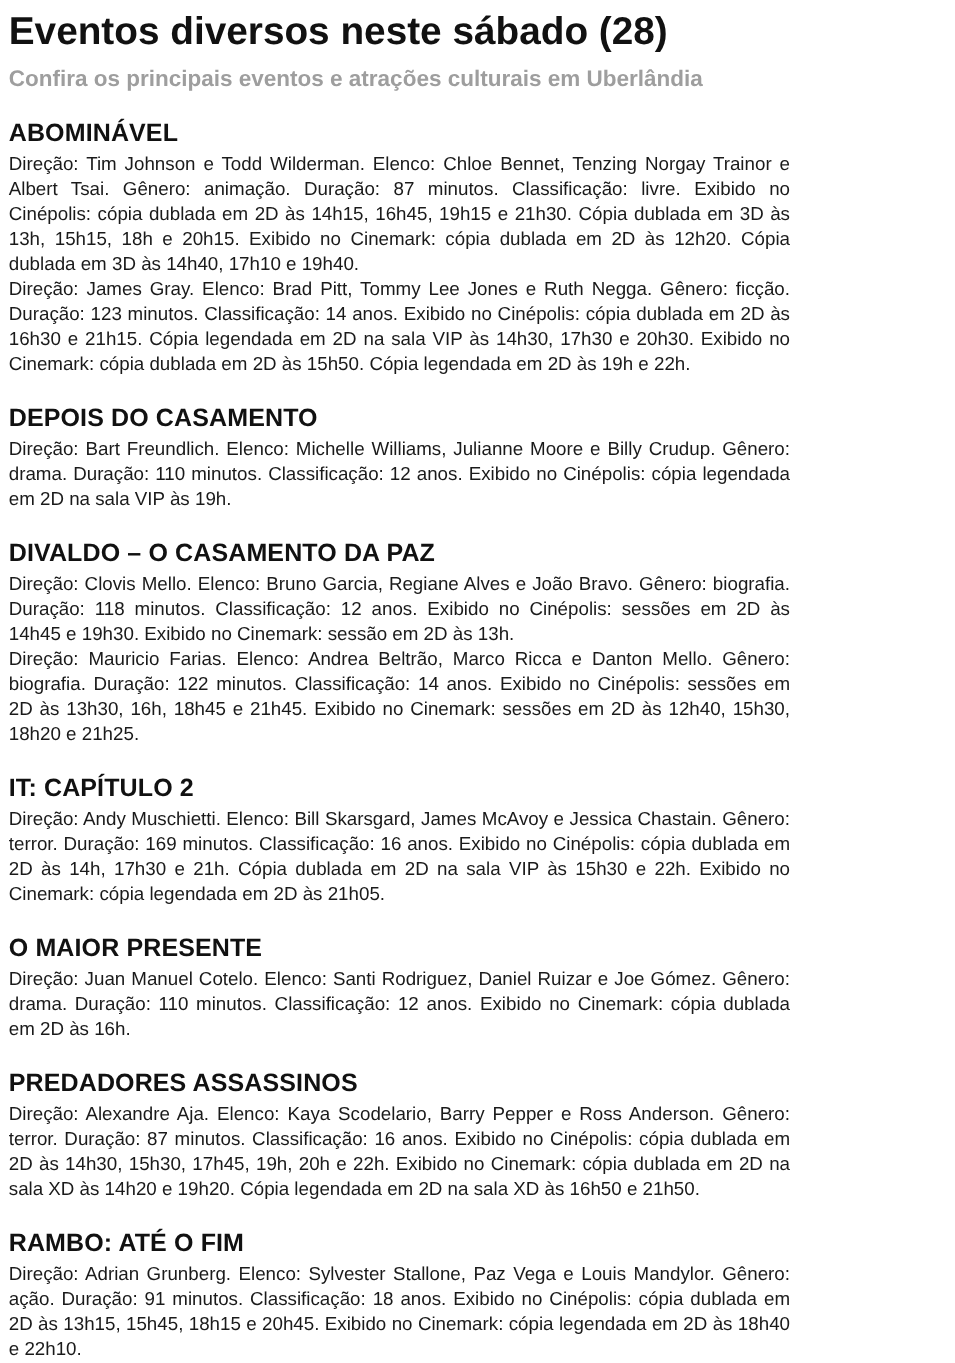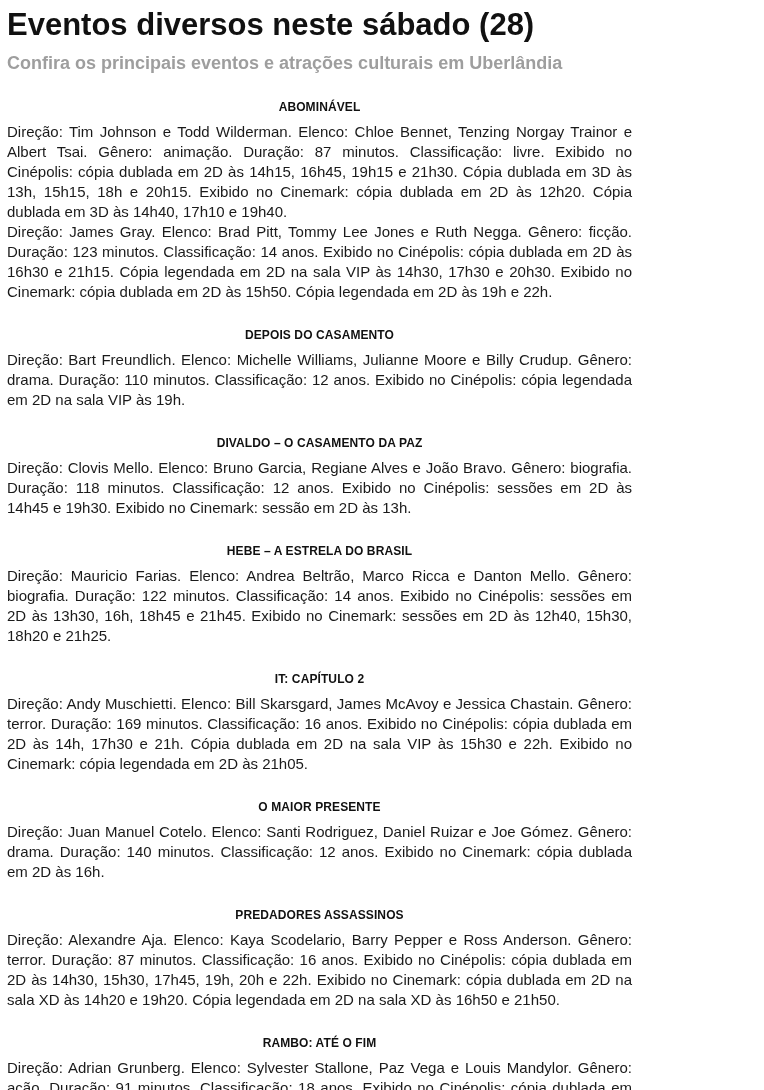--- a/index.html
+++ b/index.html
@@ -26,27 +26,26 @@
     font-size: 18px;
     line-height: 22px;
     font-weight: bold;
     color: #9e9e9e;
     margin: 0 0 12px 0;
   }
   .event {
     margin: 0;
   }
   .event-title {
-    font-size: 12px;
+    font-size: 20px;
     line-height: 19px;
     font-weight: bold;
     color: #111111;
     margin: 24px 0 5px 0;
     letter-spacing: 0.1px;
-    text-align: center;
   }
   .event-description {
     font-size: 15px;
     line-height: 20px;
     color: #1a1a1a;
     text-align: justify;
     margin: 0;
   }
 </style>
 </head>
@@ -70,32 +69,31 @@
     <h3 class="event-title">DEPOIS DO CASAMENTO</h3>
     <p class="event-description">Direção: Bart Freundlich. Elenco: Michelle Williams, Julianne Moore e Billy Crudup. Gênero: drama. Duração: 110 minutos. Classificação: 12 anos. Exibido no Cinépolis: cópia legendada em 2D na sala VIP às 19h.</p>
   </section>
 
   <section class="event">
     <h3 class="event-title">DIVALDO – O CASAMENTO DA PAZ</h3>
     <p class="event-description">Direção: Clovis Mello. Elenco: Bruno Garcia, Regiane Alves e João Bravo. Gênero: biografia. Duração: 118 minutos. Classificação: 12 anos. Exibido no Cinépolis: sessões em 2D às 14h45 e 19h30. Exibido no Cinemark: sessão em 2D às 13h.</p>
   </section>
 
   <section class="event">
-    <h3 class="event-title">HEBE – A ESTRELA DO BRASIL</h3>
     <p class="event-description">Direção: Mauricio Farias. Elenco: Andrea Beltrão, Marco Ricca e Danton Mello. Gênero: biografia. Duração: 122 minutos. Classificação: 14 anos. Exibido no Cinépolis: sessões em 2D às 13h30, 16h, 18h45 e 21h45. Exibido no Cinemark: sessões em 2D às 12h40, 15h30, 18h20 e 21h25.</p>
   </section>
 
   <section class="event">
     <h3 class="event-title">IT: CAPÍTULO 2</h3>
     <p class="event-description">Direção: Andy Muschietti. Elenco: Bill Skarsgard, James McAvoy e Jessica Chastain. Gênero: terror. Duração: 169 minutos. Classificação: 16 anos. Exibido no Cinépolis: cópia dublada em 2D às 14h, 17h30 e 21h. Cópia dublada em 2D na sala VIP às 15h30 e 22h. Exibido no Cinemark: cópia legendada em 2D às 21h05.</p>
   </section>
 
   <section class="event">
     <h3 class="event-title">O MAIOR PRESENTE</h3>
-    <p class="event-description">Direção: Juan Manuel Cotelo. Elenco: Santi Rodriguez, Daniel Ruizar e Joe Gómez. Gênero: drama. Duração: 140 minutos. Classificação: 12 anos. Exibido no Cinemark: cópia dublada em 2D às 16h.</p>
+    <p class="event-description">Direção: Juan Manuel Cotelo. Elenco: Santi Rodriguez, Daniel Ruizar e Joe Gómez. Gênero: drama. Duração: 110 minutos. Classificação: 12 anos. Exibido no Cinemark: cópia dublada em 2D às 16h.</p>
   </section>
 
   <section class="event">
     <h3 class="event-title">PREDADORES ASSASSINOS</h3>
     <p class="event-description">Direção: Alexandre Aja. Elenco: Kaya Scodelario, Barry Pepper e Ross Anderson. Gênero: terror. Duração: 87 minutos. Classificação: 16 anos. Exibido no Cinépolis: cópia dublada em 2D às 14h30, 15h30, 17h45, 19h, 20h e 22h. Exibido no Cinemark: cópia dublada em 2D na sala XD às 14h20 e 19h20. Cópia legendada em 2D na sala XD às 16h50 e 21h50.</p>
   </section>
 
   <section class="event">
     <h3 class="event-title">RAMBO: ATÉ O FIM</h3>
     <p class="event-description">Direção: Adrian Grunberg. Elenco: Sylvester Stallone, Paz Vega e Louis Mandylor. Gênero: ação. Duração: 91 minutos. Classificação: 18 anos. Exibido no Cinépolis: cópia dublada em 2D às 13h15, 15h45, 18h15 e 20h45. Exibido no Cinemark: cópia legendada em 2D às 18h40 e 22h10.</p>

